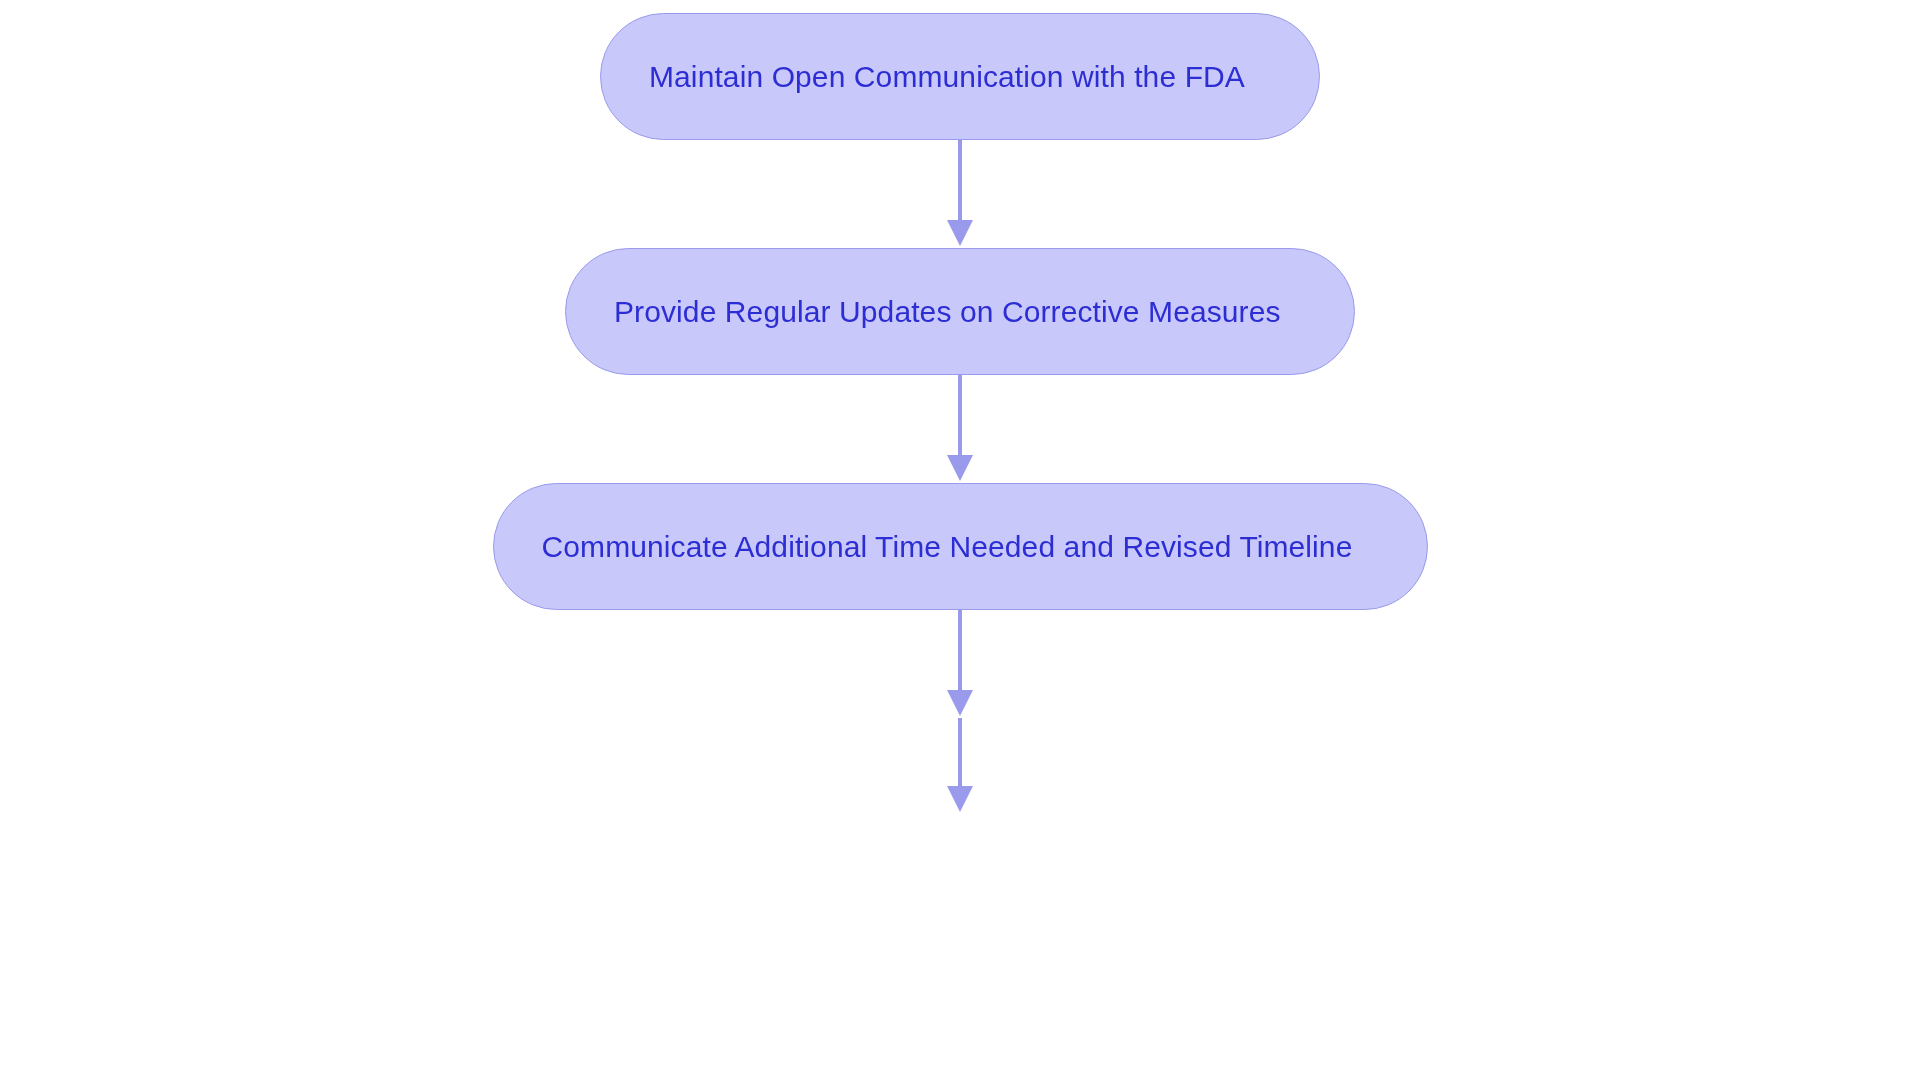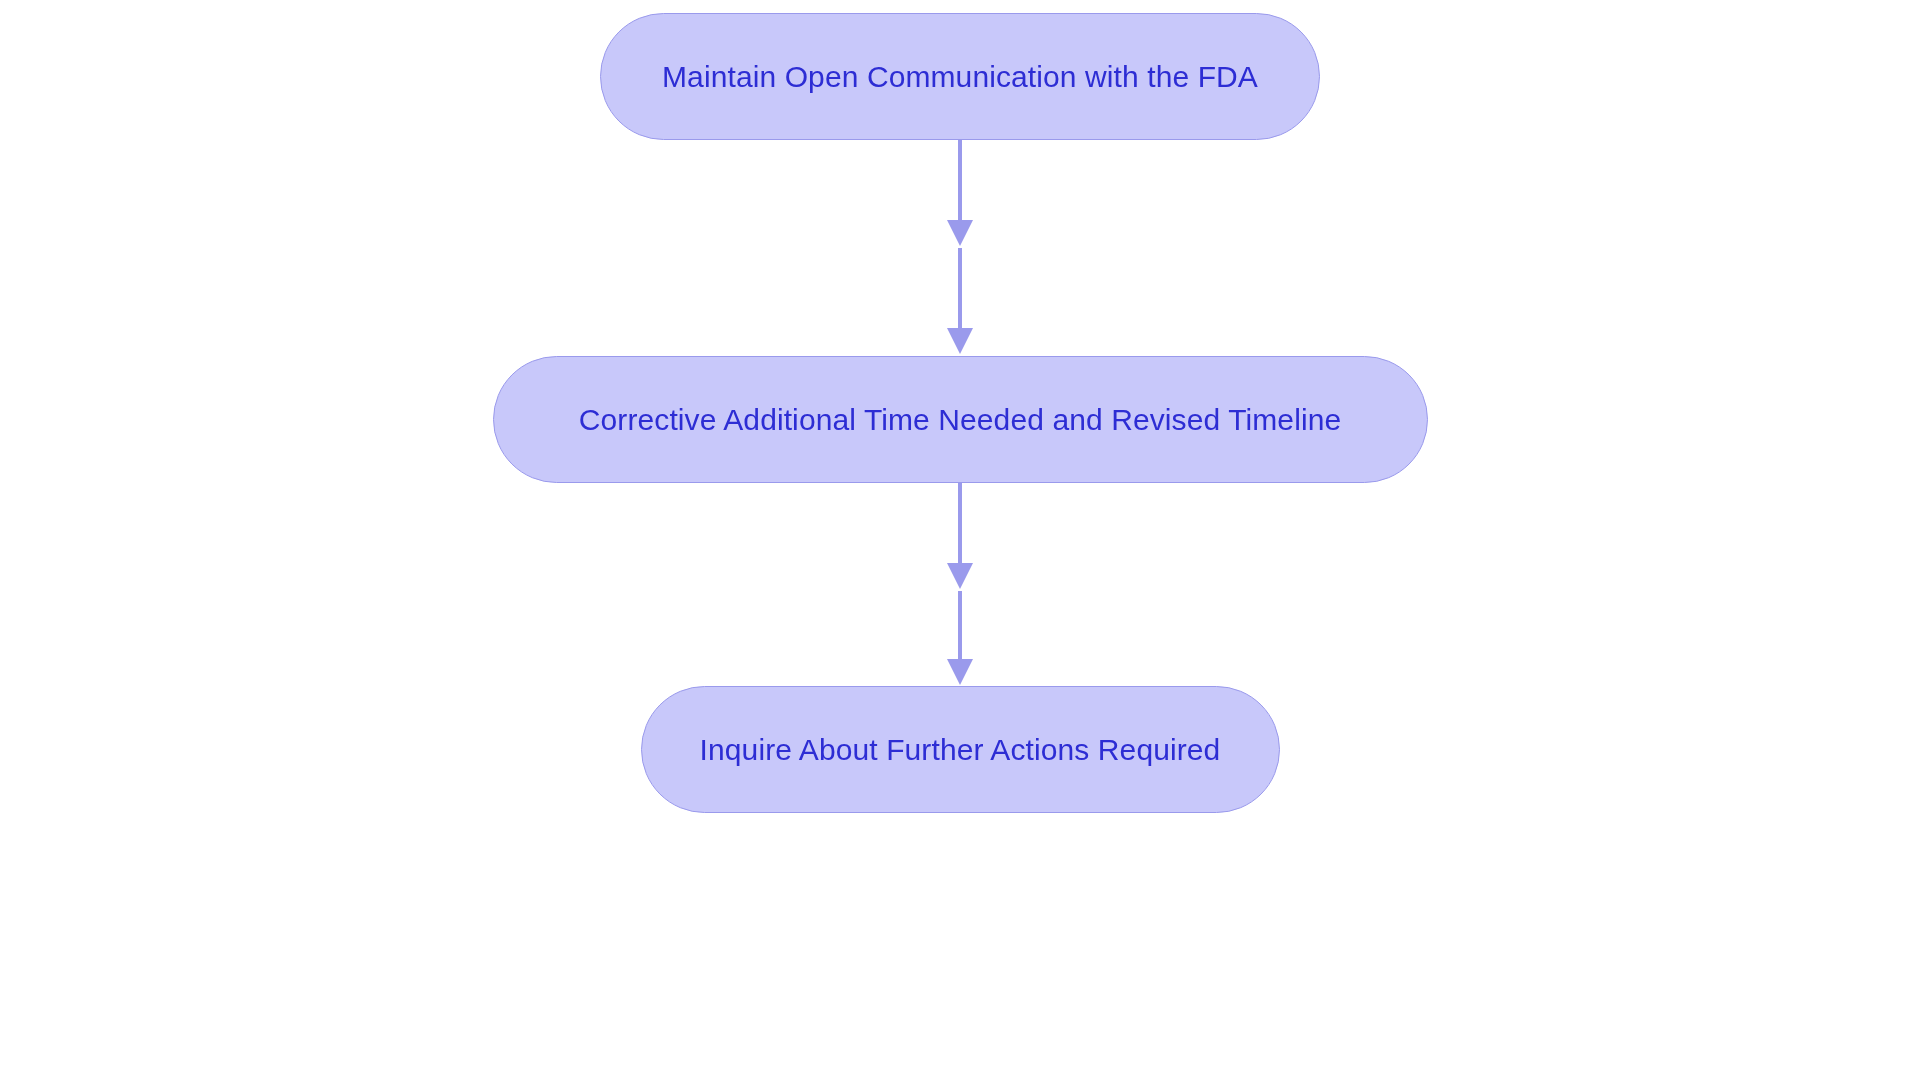--- a/index.html
+++ b/index.html
@@ -27,21 +27,20 @@
     display: flex;
     flex-direction: column;
     align-items: center;
     justify-content: flex-start;
   }
   .node {
     box-sizing: border-box;
     height: 127px;
     display: flex;
     align-items: center;
-    justify-content: center;
     background: #c8c8fa;
     border: 1.6px solid #9a9aec;
     border-radius: 64px;
     color: #2d2dd4;
     font-size: 30px;
     font-weight: 400;
     letter-spacing: 0.1px;
     white-space: nowrap;
     padding: 0 48px;
     text-align: center;
@@ -78,39 +77,39 @@
 
     <div class="node node-w1">
       <span class="node-label">Maintain Open Communication with the FDA</span>
     </div>
 
     <svg class="connector" viewBox="0 0 40 108" xmlns="http://www.w3.org/2000/svg">
       <line x1="20" y1="0" x2="20" y2="84" stroke="#9a9aec" stroke-width="4"></line>
       <polygon points="20,106 7,80 33,80" fill="#9a9aec"></polygon>
     </svg>
 
+    <div class="node node-w2">
+      <span class="node-label">Provide Regular Updates on Corrective Measures</span>
+    </div>
 
     <svg class="connector" viewBox="0 0 40 108" xmlns="http://www.w3.org/2000/svg">
       <line x1="20" y1="0" x2="20" y2="84" stroke="#9a9aec" stroke-width="4"></line>
       <polygon points="20,106 7,80 33,80" fill="#9a9aec"></polygon>
     </svg>
 
     <div class="node node-w3">
-      <span class="node-label">Corrective Additional Time Needed and Revised Timeline</span>
+      <span class="node-label">Communicate Additional Time Needed and Revised Timeline</span>
     </div>
 
     <svg class="connector" viewBox="0 0 40 108" xmlns="http://www.w3.org/2000/svg">
       <line x1="20" y1="0" x2="20" y2="84" stroke="#9a9aec" stroke-width="4"></line>
       <polygon points="20,106 7,80 33,80" fill="#9a9aec"></polygon>
     </svg>
 
 
     <svg class="connector" viewBox="0 0 40 95" xmlns="http://www.w3.org/2000/svg" style="height:95px">
       <line x1="20" y1="0" x2="20" y2="72" stroke="#9a9aec" stroke-width="4"></line>
       <polygon points="20,94 7,68 33,68" fill="#9a9aec"></polygon>
     </svg>
 
-    <div class="node node-w5">
-      <span class="node-label">Inquire About Further Actions Required</span>
-    </div>
 
   </div>
 </div>
 
 </body></html>

